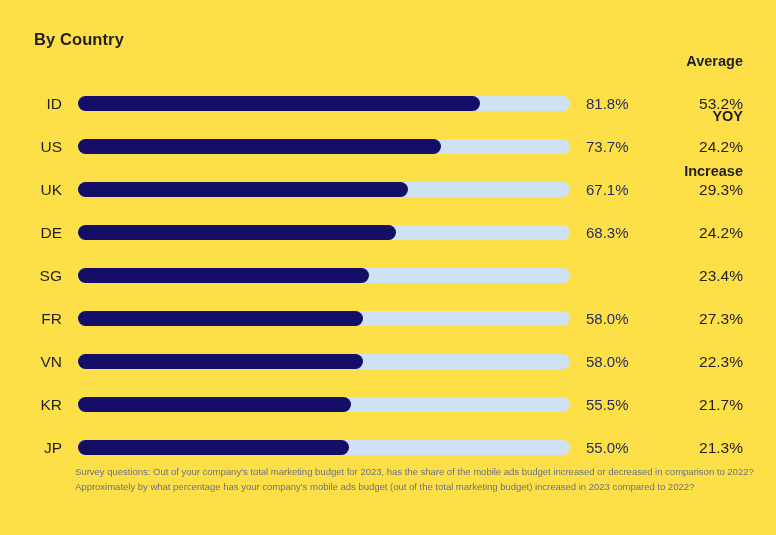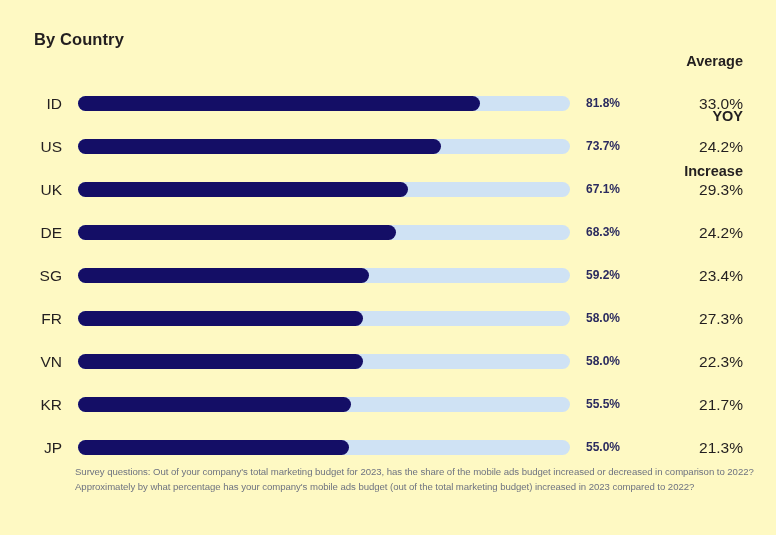--- a/index.html
+++ b/index.html
@@ -15,21 +15,21 @@
     overflow: hidden;
     color: #231f20;
   }
 
   #chart-root {
     position: absolute;
     left: 0;
     top: 0;
     width: 776px;
     height: 535px;
-    background: #fef9c3;
+    background: #fde047;
   }
 
   
   .header-row {
     position: absolute;
     left: 0;
     top: 0;
     width: 776px;
     height: 82px;
   }
@@ -98,22 +98,22 @@
     border-radius: 8px;
   }
   .row-value {
     position: absolute;
     left: 586px;
     top: 0;
     width: 70px;
     height: 43px;
     line-height: 43px;
     text-align: left;
-    font-size: 12px;
-    font-weight: bold;
+    font-size: 15px;
+    font-weight: normal;
     color: #2b2b5f;
   }
   .row-yoy {
     position: absolute;
     right: 33px;
     top: 0;
     width: 90px;
     height: 43px;
     line-height: 43px;
     text-align: right;
@@ -151,21 +151,21 @@
     </div>
   </div>
 
   <div class="rows" id="rows-container">
       <div class="row">
         <div class="row-label">ID</div>
         <div class="bar-track" style="background: rgb(207, 226, 244);">
           <div class="bar-fill" style="width: 402.456px; background: rgb(20, 14, 102);"></div>
         </div>
         <div class="row-value" style="color: rgb(43, 43, 95);">81.8%</div>
-        <div class="row-yoy">33.0%</div>
+        <div class="row-yoy">53.2%</div>
       </div>
       <div class="row">
         <div class="row-label">US</div>
         <div class="bar-track" style="background: rgb(207, 226, 244);">
           <div class="bar-fill" style="width: 362.604px; background: rgb(20, 14, 102);"></div>
         </div>
         <div class="row-value" style="color: rgb(43, 43, 95);">73.7%</div>
         <div class="row-yoy">24.2%</div>
       </div>
       <div class="row">
@@ -182,21 +182,20 @@
           <div class="bar-fill" style="width: 318.324px; background: rgb(20, 14, 102);"></div>
         </div>
         <div class="row-value" style="color: rgb(43, 43, 95);">68.3%</div>
         <div class="row-yoy">24.2%</div>
       </div>
       <div class="row">
         <div class="row-label">SG</div>
         <div class="bar-track" style="background: rgb(207, 226, 244);">
           <div class="bar-fill" style="width: 291.264px; background: rgb(20, 14, 102);"></div>
         </div>
-        <div class="row-value" style="color: rgb(43, 43, 95);">59.2%</div>
         <div class="row-yoy">23.4%</div>
       </div>
       <div class="row">
         <div class="row-label">FR</div>
         <div class="bar-track" style="background: rgb(207, 226, 244);">
           <div class="bar-fill" style="width: 285.36px; background: rgb(20, 14, 102);"></div>
         </div>
         <div class="row-value" style="color: rgb(43, 43, 95);">58.0%</div>
         <div class="row-yoy">27.3%</div>
       </div>

